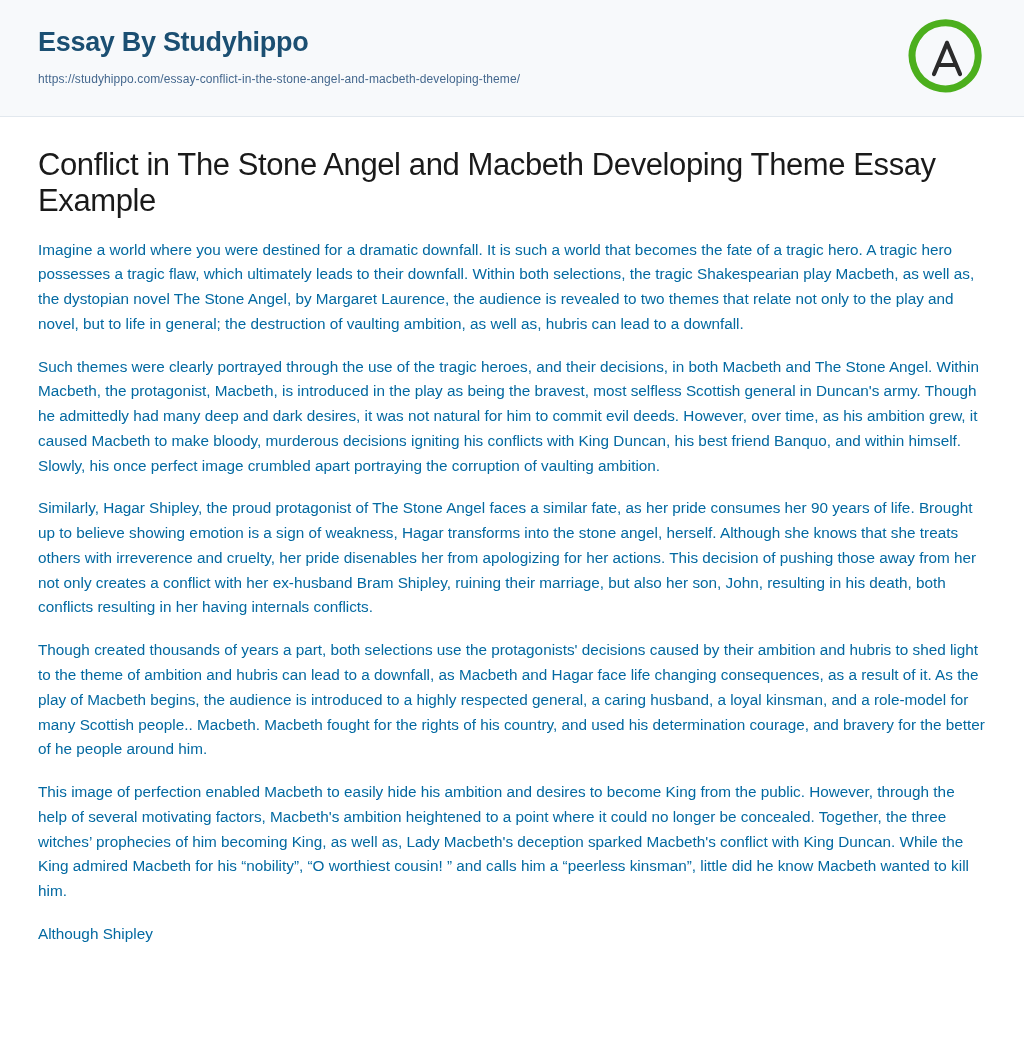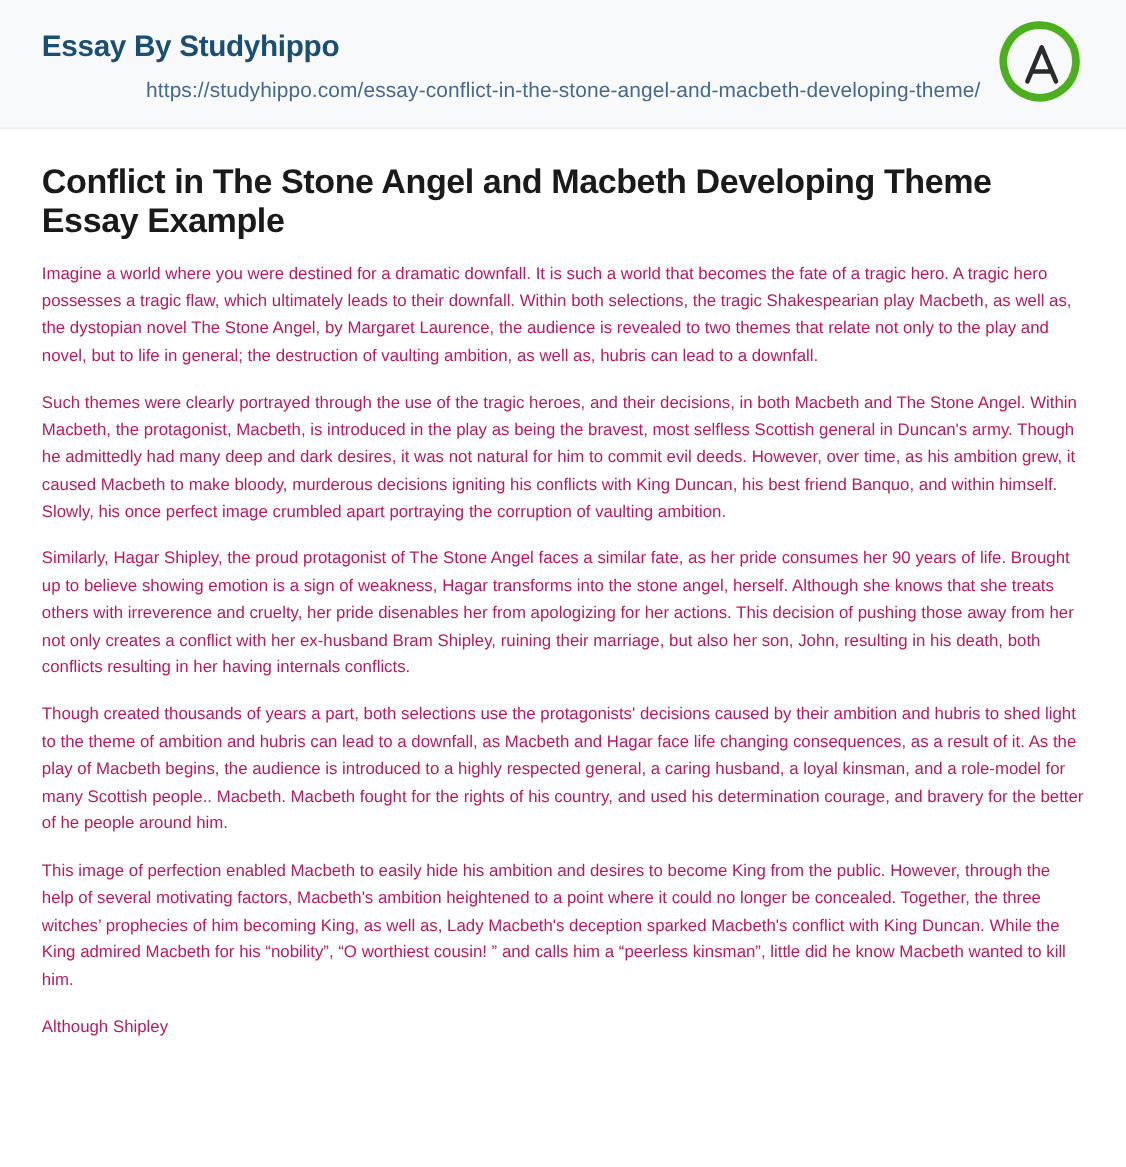--- a/index.html
+++ b/index.html
@@ -35,52 +35,51 @@
     letter-spacing: -0.3px;
     color: #1b4f72;
     line-height: 1.2;
   }
   .brand .brand-light {
     color: #1b4f72;
     font-weight: bold;
   }
   .site-url {
     margin-top: 14px;
-    font-size: 19px;
+    font-size: 12px;
     color: #45688e;
     letter-spacing: 0.1px;
     word-break: break-all;
-    text-align: center;
   }
   .logo-wrap {
     position: absolute;
     right: 36px;
     top: 18px;
     width: 82px;
     height: 82px;
   }
   .logo-wrap svg {
     display: block;
   }
   
   .article {
     padding: 30px 38px 0 38px;
   }
   .article-title {
     font-size: 31px;
     line-height: 1.17;
-    font-weight: bold;
+    font-weight: normal;
     color: #1a1a1a;
     letter-spacing: -0.4px;
     margin: 0 0 18px 0;
   }
   .para {
     font-size: 15.3px;
     line-height: 1.62;
-    color: #be185d;
+    color: #0369a1;
     margin: 0 0 18px 0;
     text-align: left;
   }
   .para:last-child {
     margin-bottom: 0;
   }
 </style>
 </head>
 <body>
 

